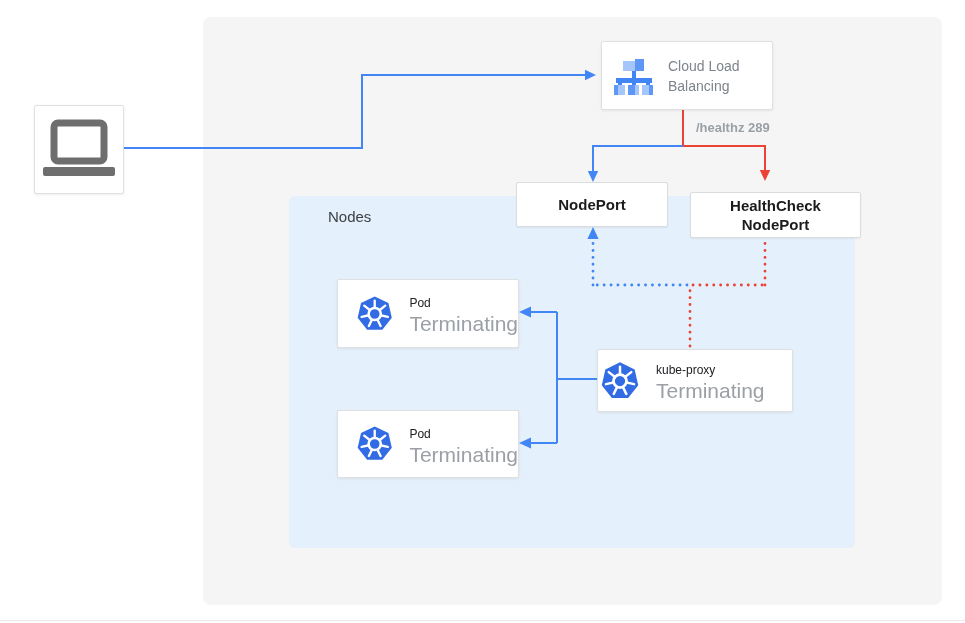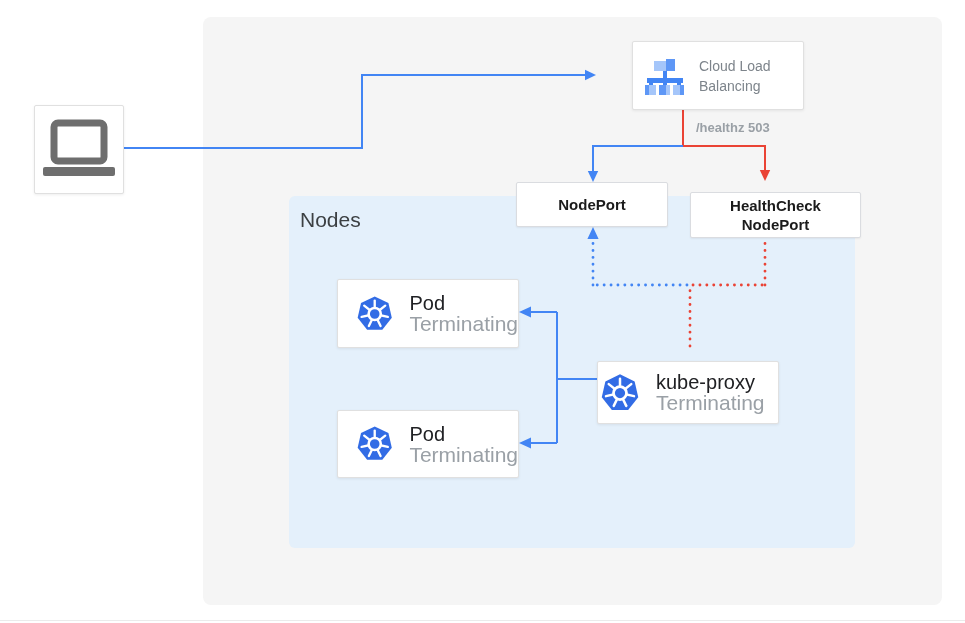--- a/index.html
+++ b/index.html
@@ -9,44 +9,44 @@
   }
   .gray-panel{
     position:absolute;left:203px;top:17px;width:739px;height:588px;
     background:#f5f5f5;border-radius:8px;
   }
   .nodes-panel{
     position:absolute;left:289px;top:196px;width:566px;height:352px;
     background:#e4f0fb;border-radius:6px;
   }
   .nodes-label{
-    position:absolute;left:300px;top:208px;font-size:21px;color:#3c4043;
+    position:absolute;left:328px;top:208px;font-size:15px;color:#3c4043;
   }
   .card{
     position:absolute;background:#ffffff;border:1px solid #e0e0e0;border-radius:2px;
     box-shadow:0 1px 3px rgba(0,0,0,0.07);box-sizing:border-box;
     display:flex;align-items:center;
   }
   .laptop-card{left:34px;top:105px;width:90px;height:89px;justify-content:center;}
-  .clb-card{left:632px;top:41px;width:172px;height:69px;padding-left:10px;}
+  .clb-card{left:601px;top:41px;width:172px;height:69px;padding-left:10px;}
   .clb-text{width:102px;margin-left:12px;font-size:14px;line-height:20px;color:#7d848b;}
   .port-box{
     position:absolute;background:#ffffff;border:1px solid #dadce0;border-radius:2px;
     box-shadow:0 1px 2px rgba(0,0,0,0.06);box-sizing:border-box;
     display:flex;flex-direction:column;align-items:center;justify-content:center;
     font-weight:bold;font-size:15px;color:#1b1b1b;line-height:19px;text-align:center;
   }
   .nodeport-box{left:516px;top:182px;width:152px;height:45px;}
   .hc-box{left:690px;top:192px;width:171px;height:46px;}
   .k8s-card .text{margin-left:16px;}
-  .k8s-card .title{font-size:20px;color:#202124;line-height:21px;}
+  .k8s-card .title{font-size:12px;color:#202124;line-height:21px;}
   .k8s-card .subtitle{font-size:21px;color:#9aa0a6;line-height:20px;}
   .pod1{left:337px;top:279px;width:182px;height:69px;padding-left:18px;}
   .pod2{left:337px;top:410px;width:182px;height:68px;padding-left:18px;}
-  .kproxy{left:597px;top:349px;width:182px;height:63px;padding-left:2px;margin-top:12px;}
+  .kproxy{left:597px;top:349px;width:196px;height:63px;padding-left:2px;}
   .healthz-label{
     position:absolute;left:696px;top:120px;font-size:13px;font-weight:bold;color:#9aa0a6;
   }
   .lines{position:absolute;left:0;top:0;pointer-events:none;}
   .bottom-hairline{position:absolute;left:0;top:620px;width:965px;height:1px;background:#ebebeb;}
 </style>
 </head>
 <body>
 
 <div class="stage">
@@ -108,21 +108,21 @@
       <rect x="2" y="30" width="11" height="10" fill="#a5c6fa"></rect>
       <rect x="2" y="30" width="4" height="10" fill="#5e97f6"></rect>
       <rect x="16" y="30" width="11" height="10" fill="#5e97f6"></rect>
       <rect x="23" y="30" width="4" height="10" fill="#a5c6fa"></rect>
       <rect x="30" y="30" width="11" height="10" fill="#a5c6fa"></rect>
       <rect x="37" y="30" width="4" height="10" fill="#5e97f6"></rect>
     </svg>
     <div class="clb-text">Cloud Load Balancing</div>
   </div>
 
-  <div class="healthz-label">/healthz 503</div>
+  <div class="healthz-label">/healthz 289</div>
 
   <div class="port-box nodeport-box">
     <span>NodePort</span>
   </div>
 
   <div class="port-box hc-box">
     <span>HealthCheck</span>
     <span>NodePort</span>
   </div>
 

